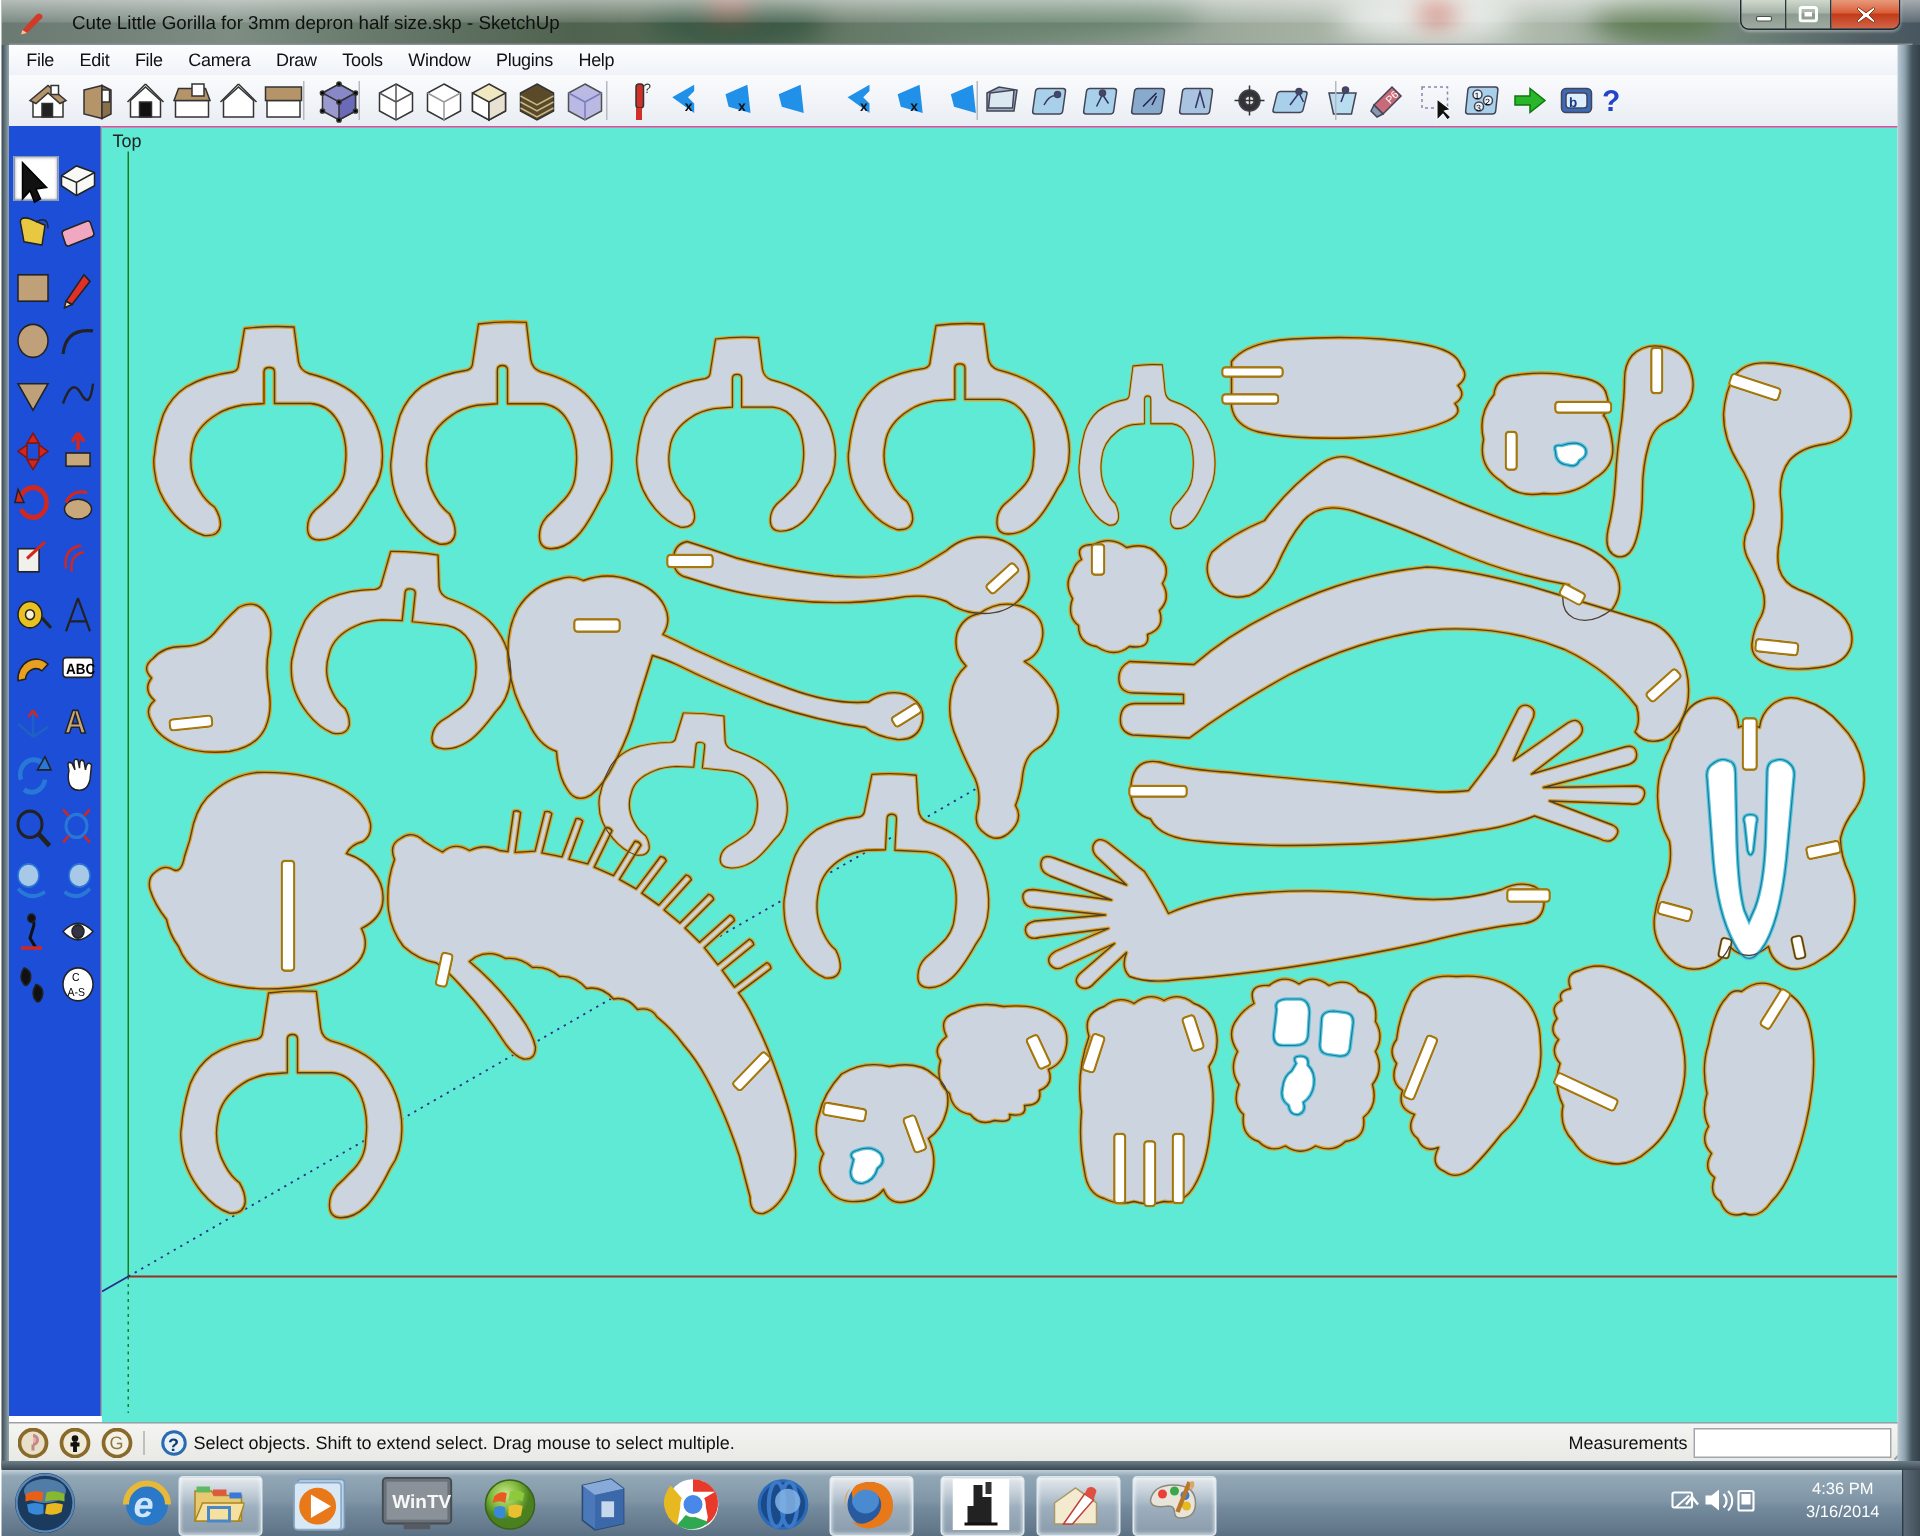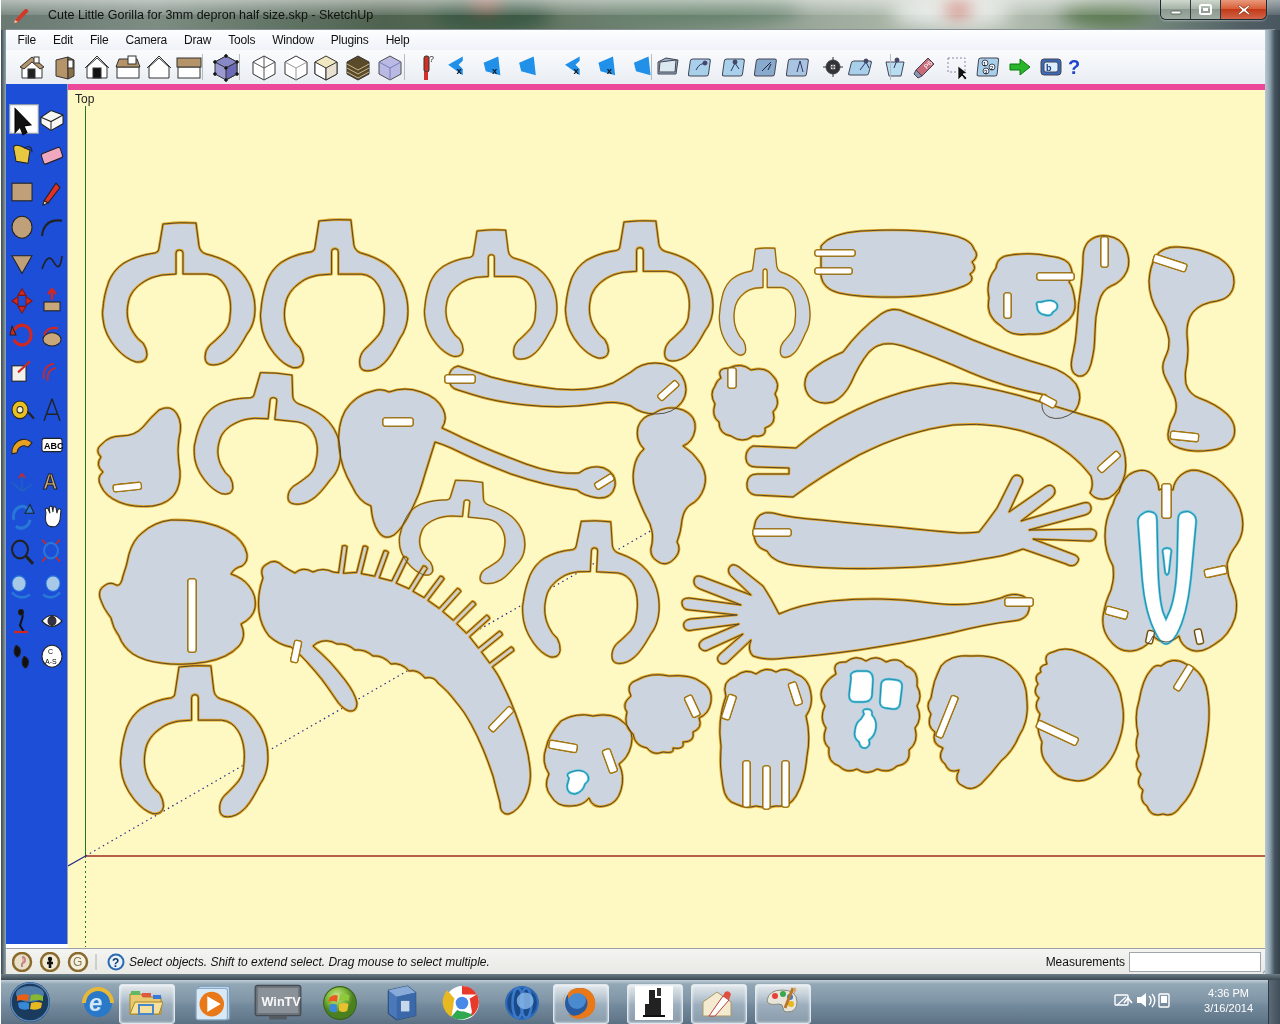--- a/index.html
+++ b/index.html
@@ -22,25 +22,25 @@
 #menubar span:first-child{margin-left:3px;}
 
 #toolbar{position:absolute;left:5px;top:50px;width:1269px;height:34px;background:linear-gradient(180deg,#fafbfd,#e9edf3);}
 #toolbar .sep{position:absolute;top:4px;width:1px;height:26px;background:#b5bac1;}
 #toolbar svg{position:absolute;top:4px;}
 
 #palette{position:absolute;left:5px;top:84px;width:61px;height:860px;background:#1d4ed8;border-right:1px solid #9aa0a6;}
 .tbt{position:absolute;width:28px;height:28px;}
 .tbt.sel{background:#fff;border:1px solid #8899aa;box-shadow:inset 0 0 2px #99a;}
 
-#canvas{position:absolute;left:67px;top:84px;width:1197px;height:864px;background:#fef9c3;overflow:hidden;border-top:6px solid #ec4899;}
+#canvas{position:absolute;left:67px;top:84px;width:1197px;height:864px;background:#5eead4;overflow:hidden;border-top:1px solid #ec4899;}
 #toplabel{position:absolute;left:7px;top:2px;font-size:12px;color:#222;}
 
 #statusbar{position:absolute;left:5px;top:948px;width:1269px;height:26px;background:linear-gradient(180deg,#f4f4f2,#e8e8e4);border-top:1px solid #9aa0a6;font-size:12px;color:#111;}
-#stext{position:absolute;left:123px;top:6px;font-style:italic;}
+#stext{position:absolute;left:123px;top:6px;}
 #meas{position:absolute;right:150px;top:6px;}
 #mbox{position:absolute;right:14px;top:3px;width:130px;height:18px;background:#fff;border:1px solid #a0a6ac;}
 
 #wleft{position:absolute;left:0;top:30px;width:5px;height:949px;background:linear-gradient(90deg,#3c4a52,#93a5ad);}
 #wright{position:absolute;left:1264px;top:30px;width:16px;height:949px;background:linear-gradient(90deg,#b9c9d4 0%,#8ea2ae 30%,#45545e 60%,#313d46 100%);}
 #wbottom{position:absolute;left:0;top:974px;width:1280px;height:6px;background:linear-gradient(180deg,#6d7e88,#3a4750);}
 
 #taskbar{position:absolute;left:0;top:980px;width:1280px;height:44px;background:linear-gradient(180deg,#c0cfd9 0%,#93a8b6 9%,#7f95a6 48%,#73899c 58%,#64798c 88%,#5a7083 100%);}
 .tk{position:absolute;top:4px;width:54px;height:38px;border-radius:3px;}
 .tk.on{background:linear-gradient(180deg,rgba(255,255,255,.75),rgba(220,230,240,.4) 50%,rgba(190,205,215,.45));border:1px solid #dfe8ee;box-shadow:inset 0 0 3px #fff;}

